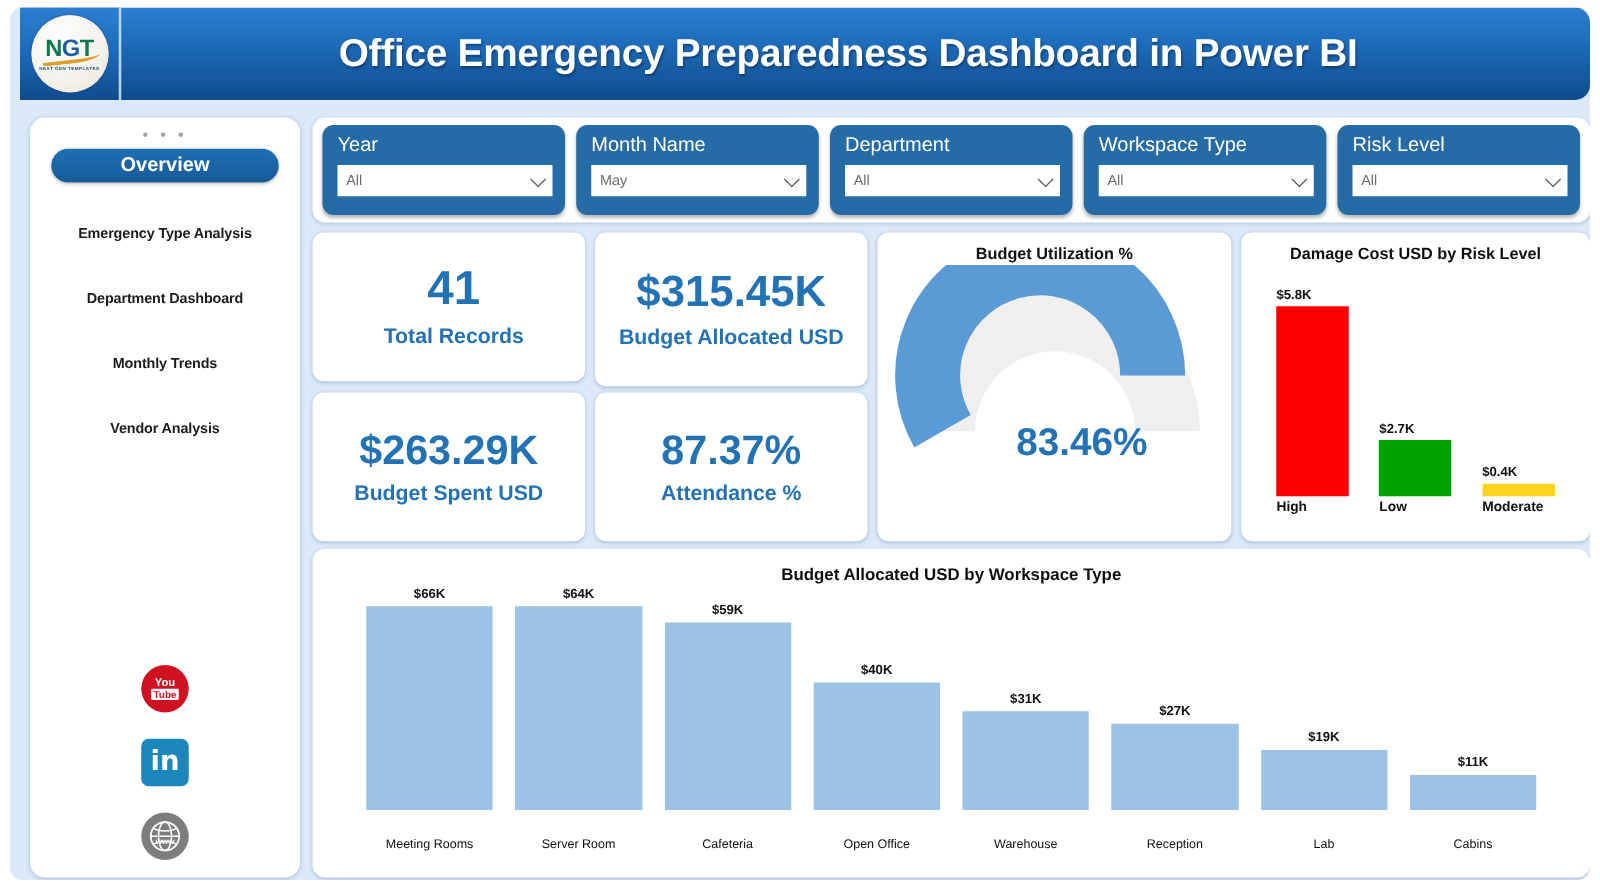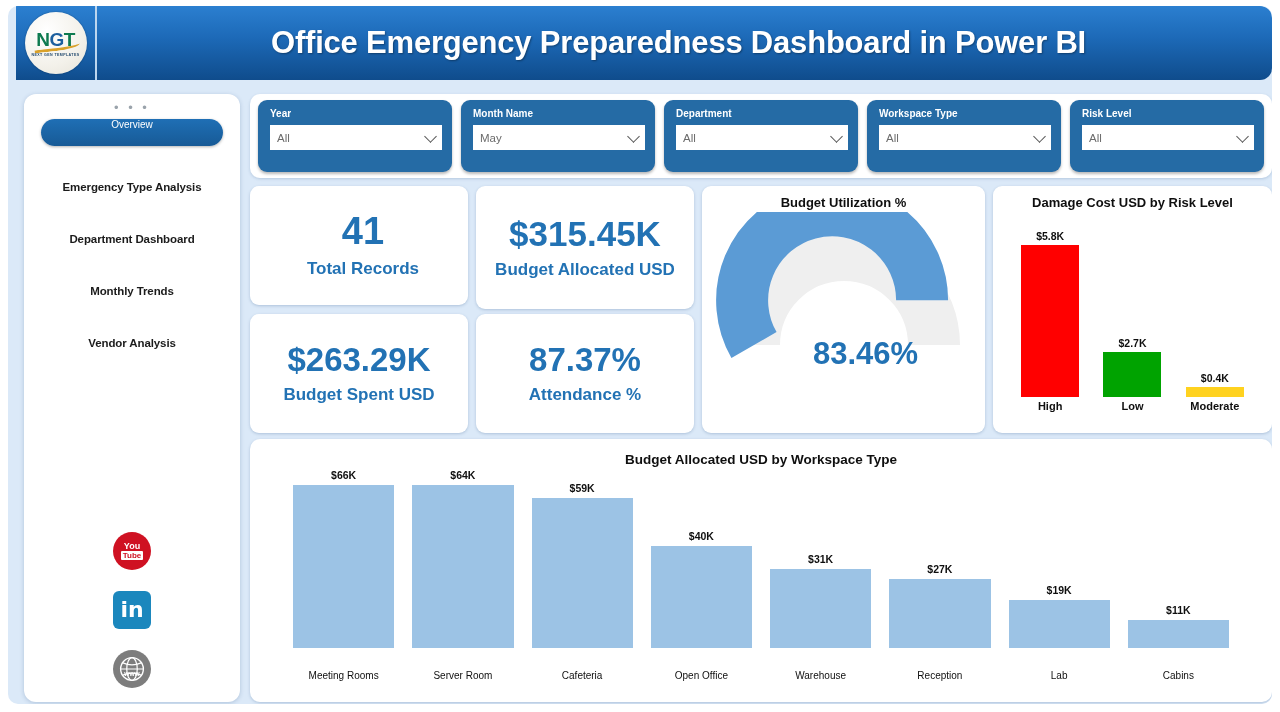--- a/index.html
+++ b/index.html
@@ -133,24 +133,24 @@
     line-height: 1;
     height: 12px;
   }
   .nav-active {
     margin-top: 6px;
     width: 182px;
     height: 27px;
     background: linear-gradient(180deg, #1f6fb5 0%, #175a96 100%);
     border-radius: 14px;
     color: #ffffff;
-    font-size: 10px;
-    font-weight: normal;
-    display: flex;
-    align-items: flex-start;
+    font-size: 16px;
+    font-weight: bold;
+    display: flex;
+    align-items: center;
     justify-content: center;
     box-shadow: 0 1px 3px rgba(0,0,0,0.3);
   }
   .nav-item {
     width: 182px;
     height: 22px;
     margin-top: 30px;
     color: #1b1b1b;
     font-size: 11.5px;
     font-weight: bold;
@@ -213,22 +213,22 @@
   .slicer {
     flex: 1 1 0;
     height: 72px;
     background: #256ba5;
     border-radius: 9px;
     box-shadow: 0 2px 3px rgba(0,0,0,0.28);
     padding: 8px 10px 0 12px;
   }
   .slicer-label {
     color: #ffffff;
-    font-size: 10px;
-    font-weight: bold;
+    font-size: 16px;
+    font-weight: normal;
     margin-bottom: 6px;
   }
   .slicer-field {
     position: relative;
     height: 25px;
     background: #ffffff;
     display: flex;
     align-items: center;
     padding: 0 22px 0 7px;
   }
@@ -339,21 +339,20 @@
     height: 198px;
     margin: 4px 16px 0 16px;
     display: flex;
     align-items: flex-end;
     justify-content: space-around;
   }
   .dbar-col {
     width: 58px;
     display: flex;
     flex-direction: column;
-    align-items: center;
     justify-content: flex-end;
     height: 100%;
   }
   .dbar-label {
     font-size: 10.5px;
     font-weight: bold;
     color: #0f0f0f;
     margin-bottom: 3px;
   }
   .dbar {

